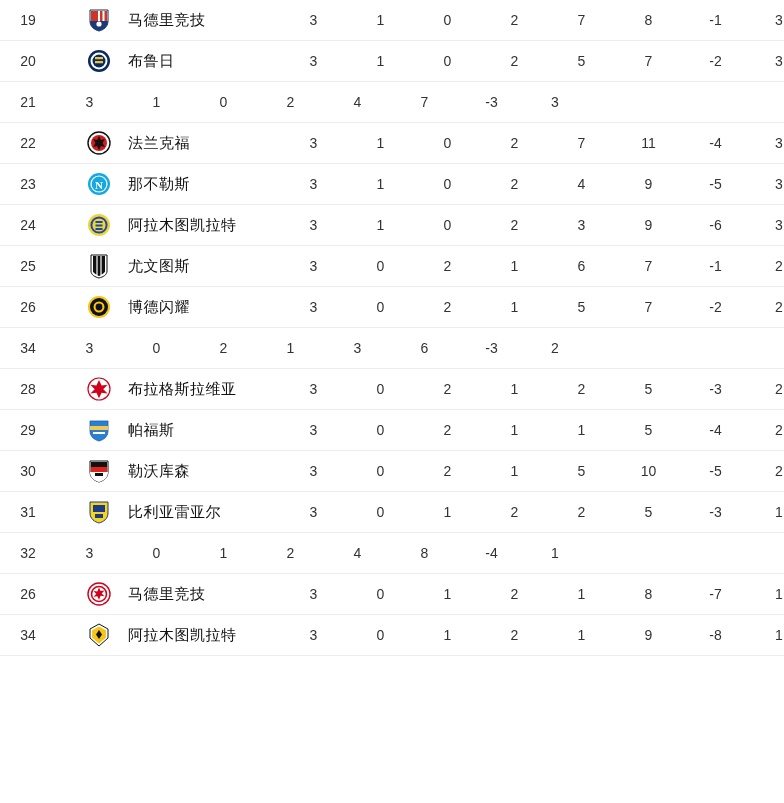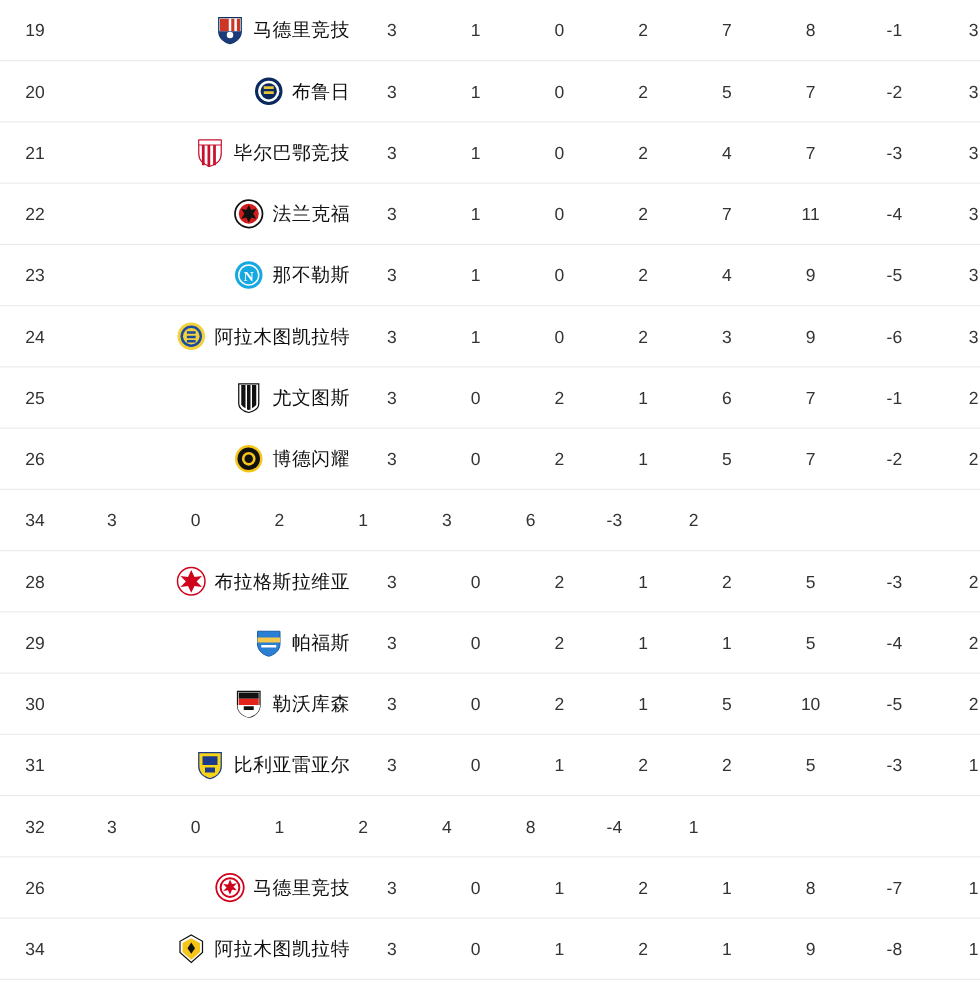--- a/index.html
+++ b/index.html
@@ -16,39 +16,38 @@
     overflow: hidden;
   }
   .table {
     width: 784px;
     display: flex;
     flex-direction: column;
   }
   .row {
     display: flex;
     align-items: center;
-    height: 49px;
+    height: 41px;
     border-bottom: 1px solid #ececec;
     padding: 0 0 0 0;
   }
   .c-rank {
     width: 56px;
     text-align: center;
     font-size: 14px;
     color: #333;
     flex: none;
   }
   .c-team {
     width: 224px;
     display: flex;
     align-items: center;
-    gap: 6px;
+    gap: 16px;
     flex: none;
     padding-left: 30px;
-    justify-content: flex-end;
   }
   .crest {
     width: 26px;
     height: 26px;
     flex: none;
     display: flex;
     align-items: center;
     justify-content: center;
   }
   .crest svg { display: block; }
@@ -114,30 +113,20 @@
       <div class="c-stat">1</div>
       <div class="c-stat">0</div>
       <div class="c-stat">2</div>
       <div class="c-stat">5</div>
       <div class="c-stat">7</div>
       <div class="c-stat gd">-2</div>
       <div class="c-stat pts">3</div>
     </div>
     <div class="row">
       <div class="c-rank">21</div>
-      <div class="c-team">
-        <span class="crest">
-          <svg width="26" height="26" viewBox="0 0 26 26">
-            <path d="M4 3h18v11c0 6-5 9-9 10-4-1-9-4-9-10z" fill="#ffffff" stroke="#c8102e" stroke-width="1"></path>
-            <path d="M6.5 4h2.2v19.2H6.5zM11 4h2.2v20.5H11zM15.5 4h2.2v19.2h-2.2z" fill="#c8102e"></path>
-            <path d="M4 3h18v4H4z" fill="#ffffff" stroke="#c8102e" stroke-width="0.8"></path>
-          </svg>
-        </span>
-        <span class="team-name">毕尔巴鄂竞技</span>
-      </div>
       <div class="c-stat">3</div>
       <div class="c-stat">1</div>
       <div class="c-stat">0</div>
       <div class="c-stat">2</div>
       <div class="c-stat">4</div>
       <div class="c-stat">7</div>
       <div class="c-stat gd">-3</div>
       <div class="c-stat pts">3</div>
     </div>
     <div class="row">

